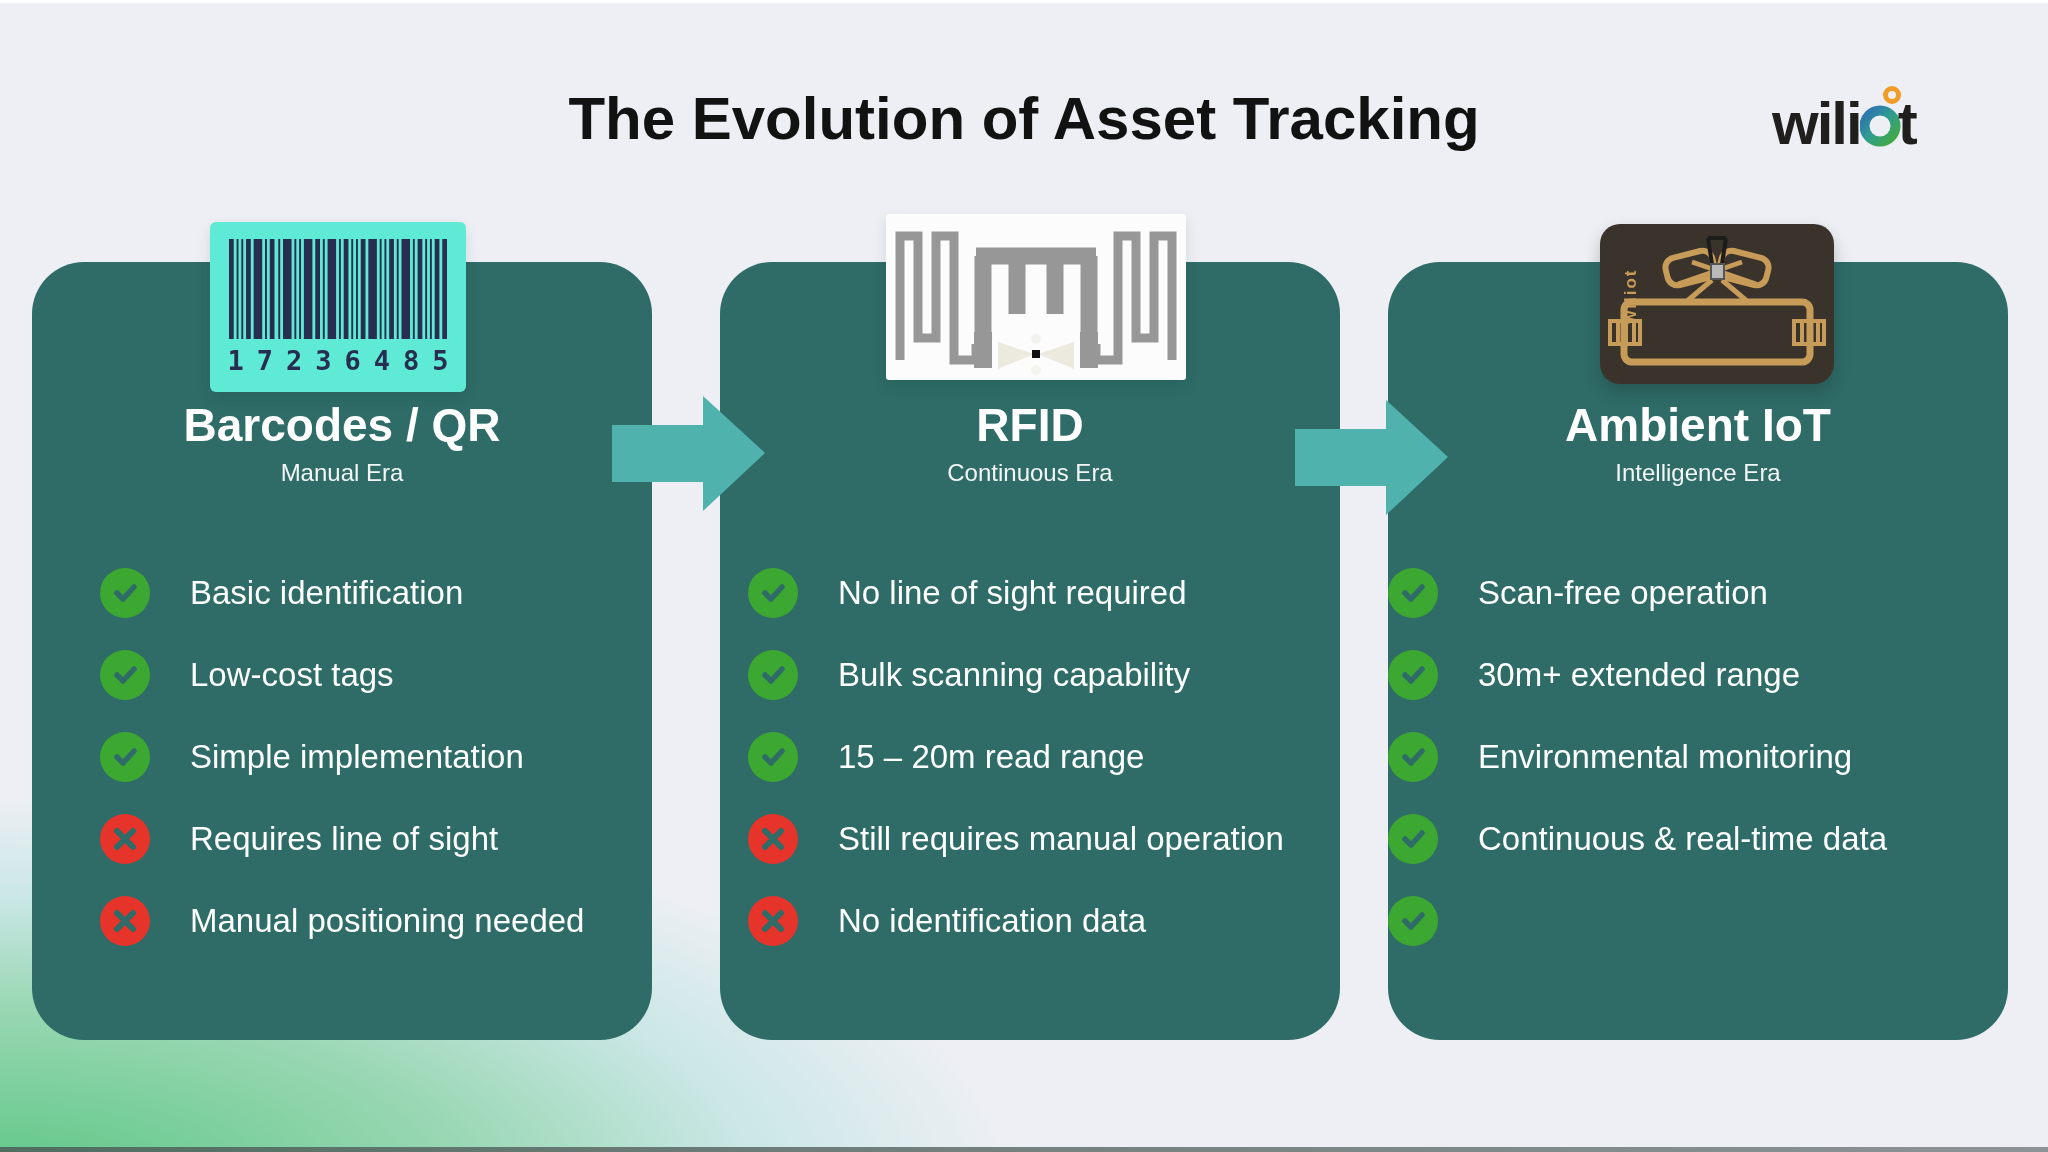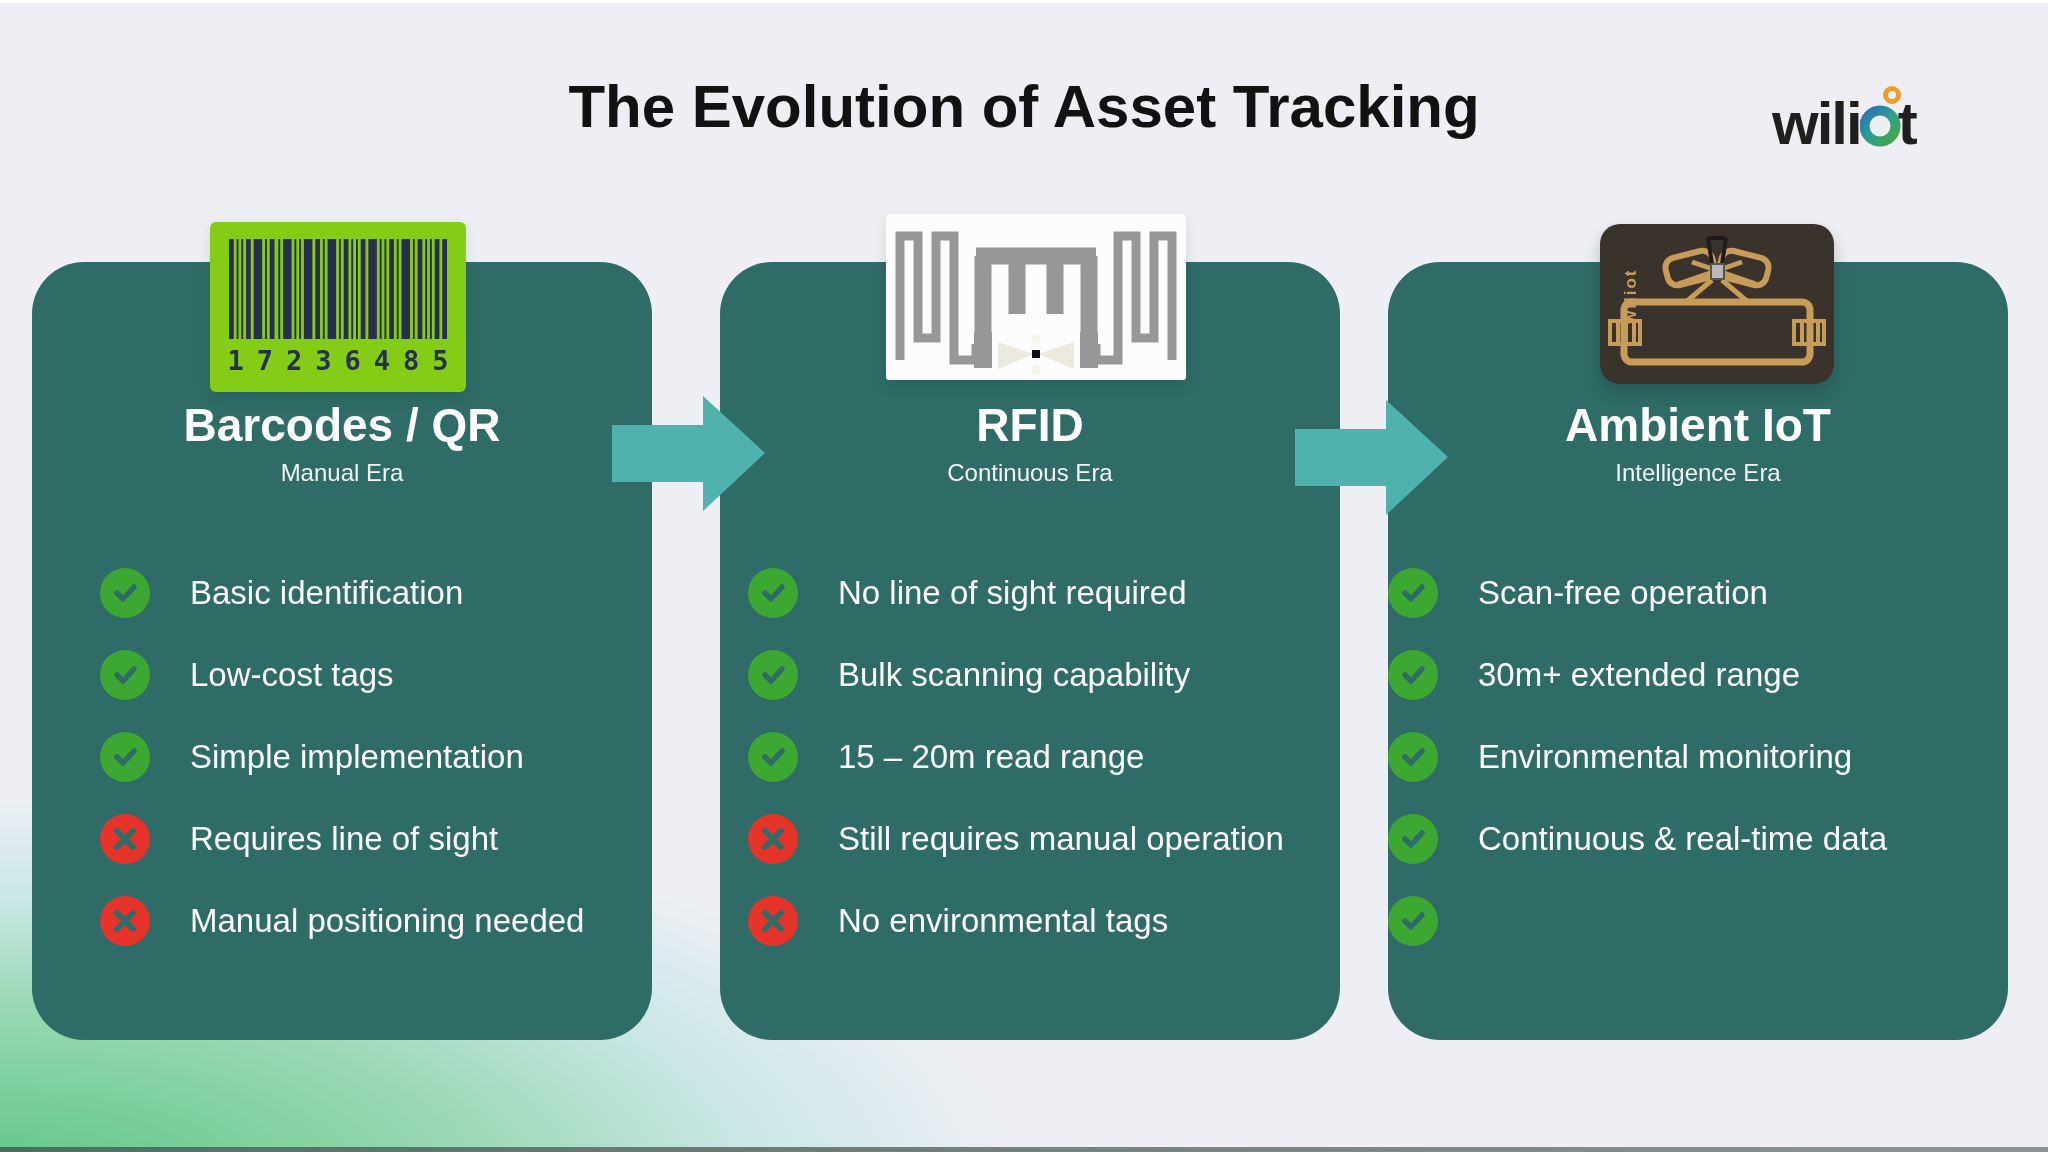--- a/index.html
+++ b/index.html
@@ -10,21 +10,21 @@
   .top-line{position:absolute;top:0;left:0;right:0;height:3px;background:#ffffff;}
   .bg-green{
     position:absolute;inset:0;pointer-events:none;
     background:radial-gradient(1300px 500px at 0% 103%,
       rgba(84,196,126,0.95) 0%, rgba(84,196,126,0.55) 36%,
       rgba(146,218,206,0.38) 58%, rgba(237,239,244,0) 78%);
   }
   .bottom-bar{position:absolute;left:0;right:0;bottom:0;height:5px;
     background:linear-gradient(to right,#4e6e60,#6f7d7a 40%,#8d9296);}
   .title{
-    position:absolute;top:72px;left:0;right:0;margin:0;text-align:center;
+    position:absolute;top:72px;left:0;right:0;margin:12px;text-align:center;
     font-size:60px;font-weight:700;color:#121212;letter-spacing:0;
   }
   
   .logo{position:absolute;left:1736px;top:70px;display:flex;align-items:flex-end;height:78px;margin-left:36px;}
   .logo .ltr{font-size:60px;font-weight:700;color:#201f1e;letter-spacing:-2px;line-height:0.82;}
   .logo .t{margin-left:-3px;}
   .logo svg{display:block;margin:0 -1px;}
   
   .card{position:absolute;top:262px;width:620px;height:778px;background:#2f6c67;border-radius:52px;}
   .card1{left:32px;} .card2{left:720px;} .card3{left:1388px;}
@@ -35,21 +35,21 @@
   .pl1{padding-left:68px;} .pl2{padding-left:28px;} .pl3{}
   .feature{display:flex;align-items:center;gap:40px;height:50px;margin-bottom:32px;}
   .badge{width:50px;height:50px;border-radius:50%;flex:0 0 50px;
     display:flex;align-items:center;justify-content:center;}
   .badge.pro{background:#3ca832;}
   .badge.con{background:#e7342a;}
   .feature-text{font-size:33px;color:#fdfefe;white-space:nowrap;}
   
   .product{position:absolute;z-index:3;box-shadow:0 6px 14px rgba(20,40,40,0.12);}
   .barcode-box{
-    left:210px;top:222px;width:256px;height:170px;background:#84cc16;border-radius:6px;
+    left:210px;top:222px;width:256px;height:170px;background:#5eead4;border-radius:6px;
     display:flex;flex-direction:column;align-items:center;justify-content:center;
   }
   .barcode-bars{width:218px;height:100px;}
   .barcode-num{
     margin-top:6px;font-family:"DejaVu Sans Mono",monospace;font-weight:700;
     font-size:27px;color:#272e4f;letter-spacing:13px;text-indent:13px;
   }
   .rfid-box{left:886px;top:214px;width:300px;height:166px;background:#fcfcfd;border-radius:3px;}
   .tag-box{left:1600px;top:224px;width:234px;height:160px;border-radius:20px;box-shadow:0 8px 16px rgba(20,30,30,0.25);}
   
@@ -168,21 +168,21 @@
             </svg>
           </span>
         <span class="feature-text">Still requires manual operation</span>
       </li>
       <li class="feature">
         <span class="badge con">
             <svg width="26" height="26" viewBox="0 0 26 26">
               <path d="M5,5 L21,21 M21,5 L5,21" stroke="#2f6c67" stroke-width="6" fill="none" stroke-linecap="round"></path>
             </svg>
           </span>
-        <span class="feature-text">No environmental tags</span>
+        <span class="feature-text">No identification data</span>
       </li>
     </ul>
   </section>
 
   <section class="card card3">
     <div class="card-head">
       <h2 class="card-title">Ambient IoT</h2>
       <div class="card-era">Intelligence Era</div>
     </div>
     <ul class="features pl3">

